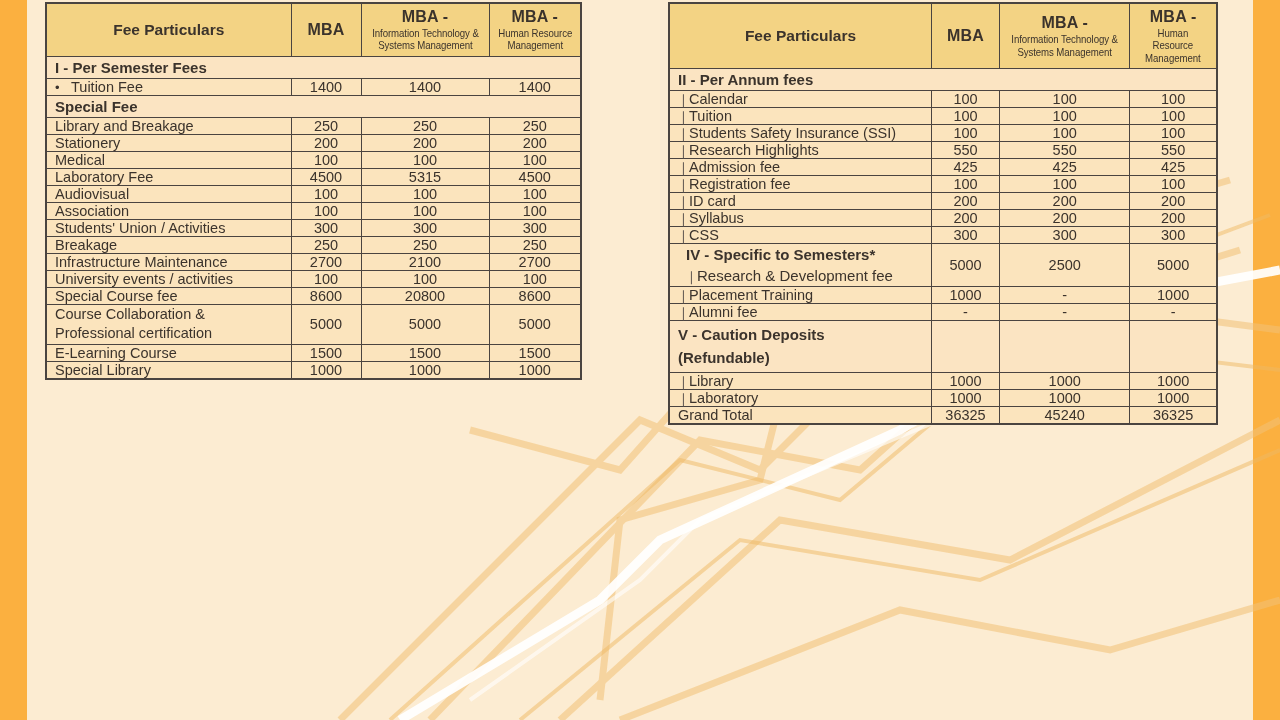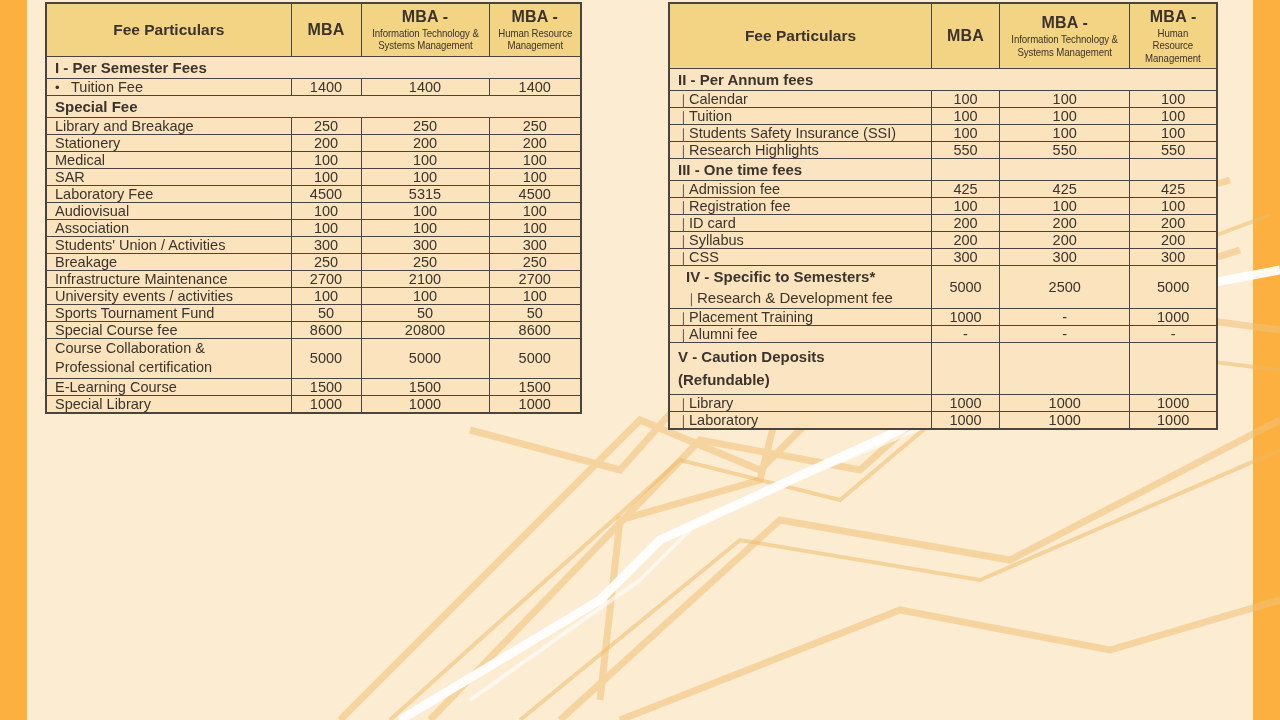--- a/index.html
+++ b/index.html
@@ -206,26 +206,20 @@
           <td class="num">200</td>
           <td class="num">200</td>
         </tr>
         <tr>
           <td class="label ">Medical</td>
           <td class="num">100</td>
           <td class="num">100</td>
           <td class="num">100</td>
         </tr>
         <tr>
-          <td class="label ">SAR</td>
-          <td class="num">100</td>
-          <td class="num">100</td>
-          <td class="num">100</td>
-        </tr>
-        <tr>
           <td class="label ">Laboratory Fee</td>
           <td class="num">4500</td>
           <td class="num">5315</td>
           <td class="num">4500</td>
         </tr>
         <tr>
           <td class="label ">Audiovisual</td>
           <td class="num">100</td>
           <td class="num">100</td>
           <td class="num">100</td>
@@ -252,26 +246,20 @@
           <td class="label ">Infrastructure Maintenance</td>
           <td class="num">2700</td>
           <td class="num">2100</td>
           <td class="num">2700</td>
         </tr>
         <tr>
           <td class="label ">University events / activities</td>
           <td class="num">100</td>
           <td class="num">100</td>
           <td class="num">100</td>
-        </tr>
-        <tr>
-          <td class="label ">Sports Tournament Fund</td>
-          <td class="num">50</td>
-          <td class="num">50</td>
-          <td class="num">50</td>
         </tr>
         <tr>
           <td class="label ">Special Course fee</td>
           <td class="num">8600</td>
           <td class="num">20800</td>
           <td class="num">8600</td>
         </tr>
         <tr>
           <td class="label two-line">
             <div>Course Collaboration &amp;</div>
@@ -342,26 +330,20 @@
           <td class="num">100</td>
           <td class="num">100</td>
           <td class="num">100</td>
         </tr>
         <tr>
           <td class="label bullet-bar">Research Highlights</td>
           <td class="num">550</td>
           <td class="num">550</td>
           <td class="num">550</td>
         </tr>
-        <tr class="sec">
-          <td>III - One time fees</td>
-          <td class="num"></td>
-          <td class="num"></td>
-          <td class="num"></td>
-        </tr>
         <tr>
           <td class="label bullet-bar">Admission fee</td>
           <td class="num">425</td>
           <td class="num">425</td>
           <td class="num">425</td>
         </tr>
         <tr>
           <td class="label bullet-bar">Registration fee</td>
           <td class="num">100</td>
           <td class="num">100</td>
@@ -420,16 +402,22 @@
           <td class="num">1000</td>
           <td class="num">1000</td>
           <td class="num">1000</td>
         </tr>
         <tr>
           <td class="label bullet-bar">Laboratory</td>
           <td class="num">1000</td>
           <td class="num">1000</td>
           <td class="num">1000</td>
         </tr>
+        <tr>
+          <td class="label ">Grand Total</td>
+          <td class="num">36325</td>
+          <td class="num">45240</td>
+          <td class="num">36325</td>
+        </tr>
       </tbody>
   </table>
 
 </div>
 
 </body></html>

